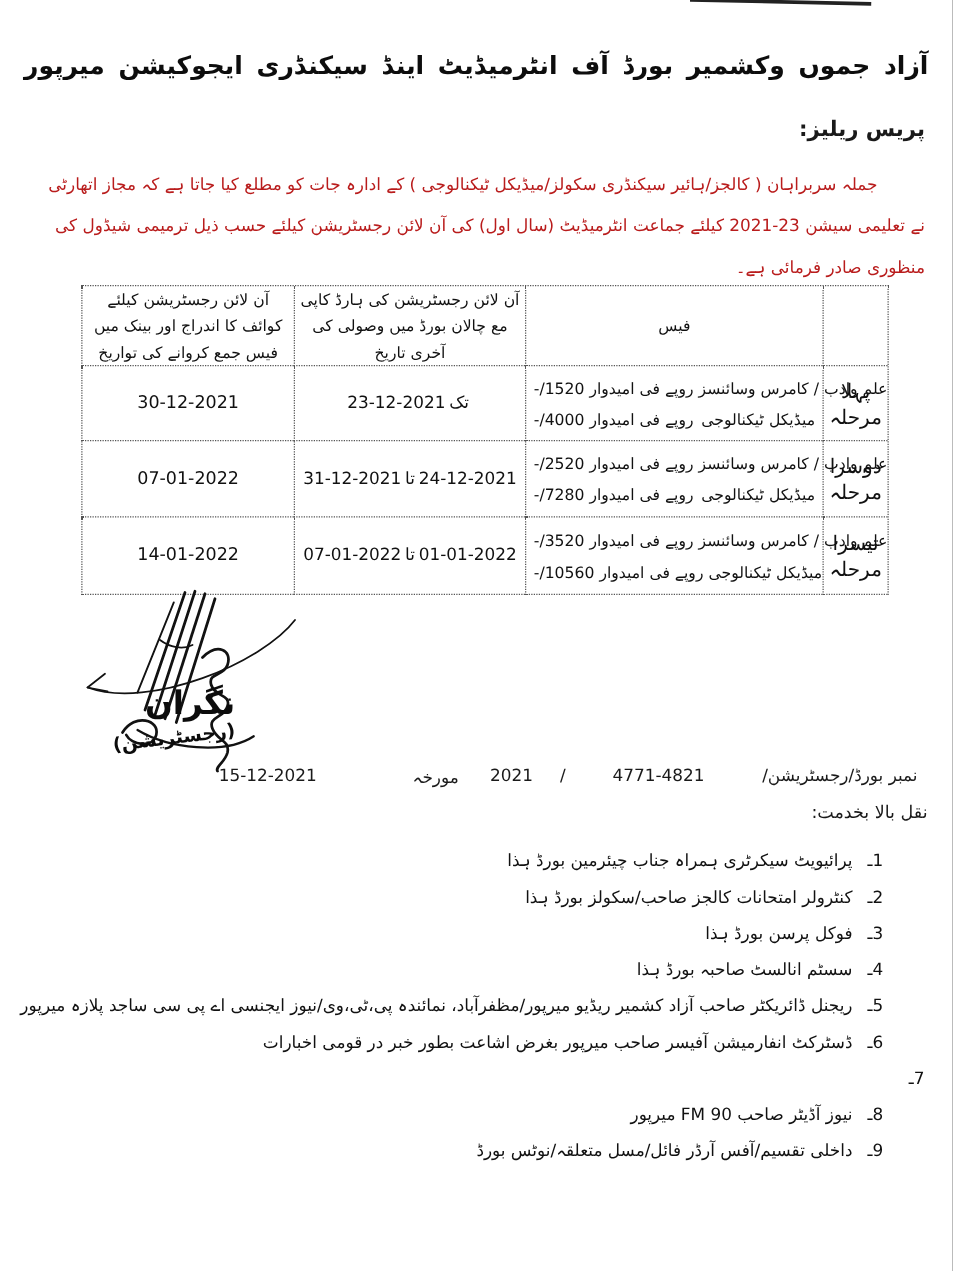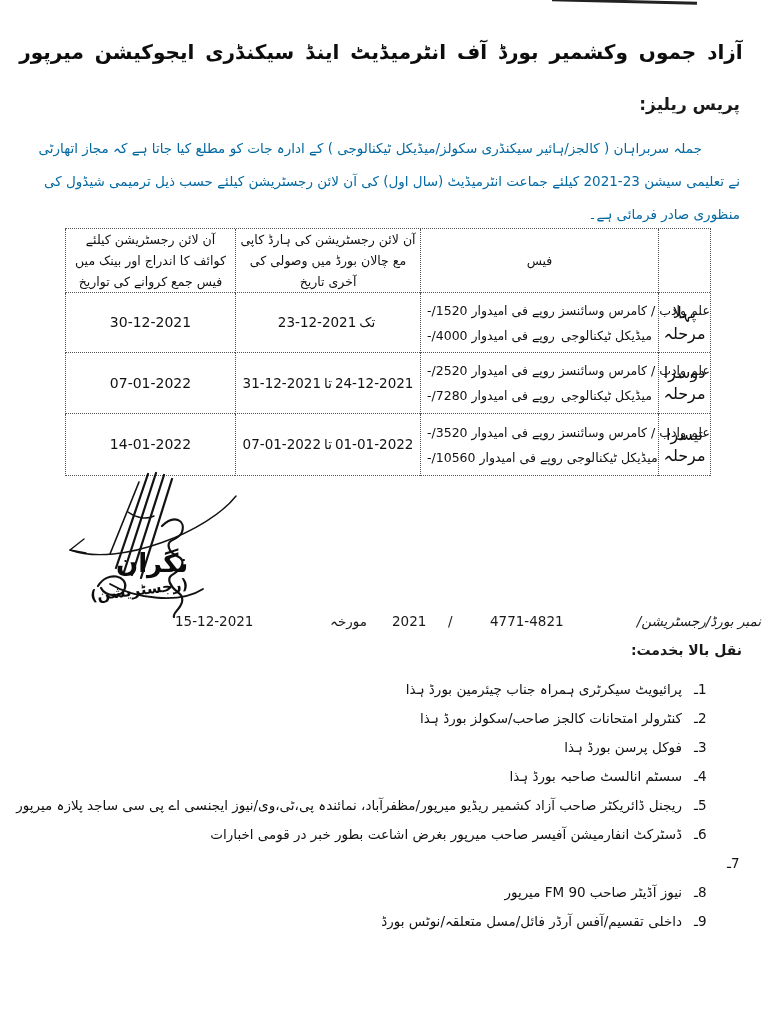--- a/index.html
+++ b/index.html
@@ -18,21 +18,21 @@
     text-align:center;direction:rtl;
     font-size:20px;font-weight:bold;word-spacing:4px;color:#0d0d0d;
   }
   .press-label{
     position:absolute;right:22px;top:94px;
     direction:rtl;font-size:17px;font-weight:bold;
   }
   .intro{
     position:absolute;right:22px;left:30px;top:132px;
     direction:rtl;text-align:right;
-    font-size:13.5px;line-height:33px;text-indent:38px;color:#0369a1;
+    font-size:13.5px;line-height:33px;text-indent:38px;color:#b91c1c;
   }
   
   .tbl{
     position:absolute;left:65px;top:228px;
     display:grid;
     grid-template-columns:170px 185px 238px 52px;
     grid-template-rows:64px 60px 61px 62px;
     border-top:1px dotted #555;border-right:1px dotted #555;
   }
   .cell{
@@ -60,24 +60,24 @@
     direction:rtl;font-size:15px;font-weight:bold;transform:rotate(-7deg);color:#0c0c0c;
   }
   
   .ref-line{position:absolute;top:613px;left:0;right:0;height:24px;font-size:13.5px;}
   .ref-line span{position:absolute;white-space:nowrap;direction:rtl;}
   .ref-date{left:175px;}
   .ref-dated{left:330px;}
   .ref-year{left:392px;direction:ltr !important;}
   .ref-slash{left:448px;}
   .ref-serial{left:490px;direction:ltr !important;}
-  .ref-label{right:1px;font-style:italic;}
+  .ref-label{right:28px;}
   .copy-heading{
     position:absolute;right:20px;top:642px;
-    direction:rtl;font-size:14px;font-weight:700;
+    direction:rtl;font-size:14px;font-weight:400;
   }
   
   .dist-list{position:absolute;top:674px;right:50px;left:30px;}
   .dist-item{
     display:flex;direction:rtl;gap:12px;
     justify-content:flex-start;
     height:29px;align-items:center;
     font-size:13.5px;color:#111;
   }
   .dist-item .num{min-width:18px;text-align:left;}

